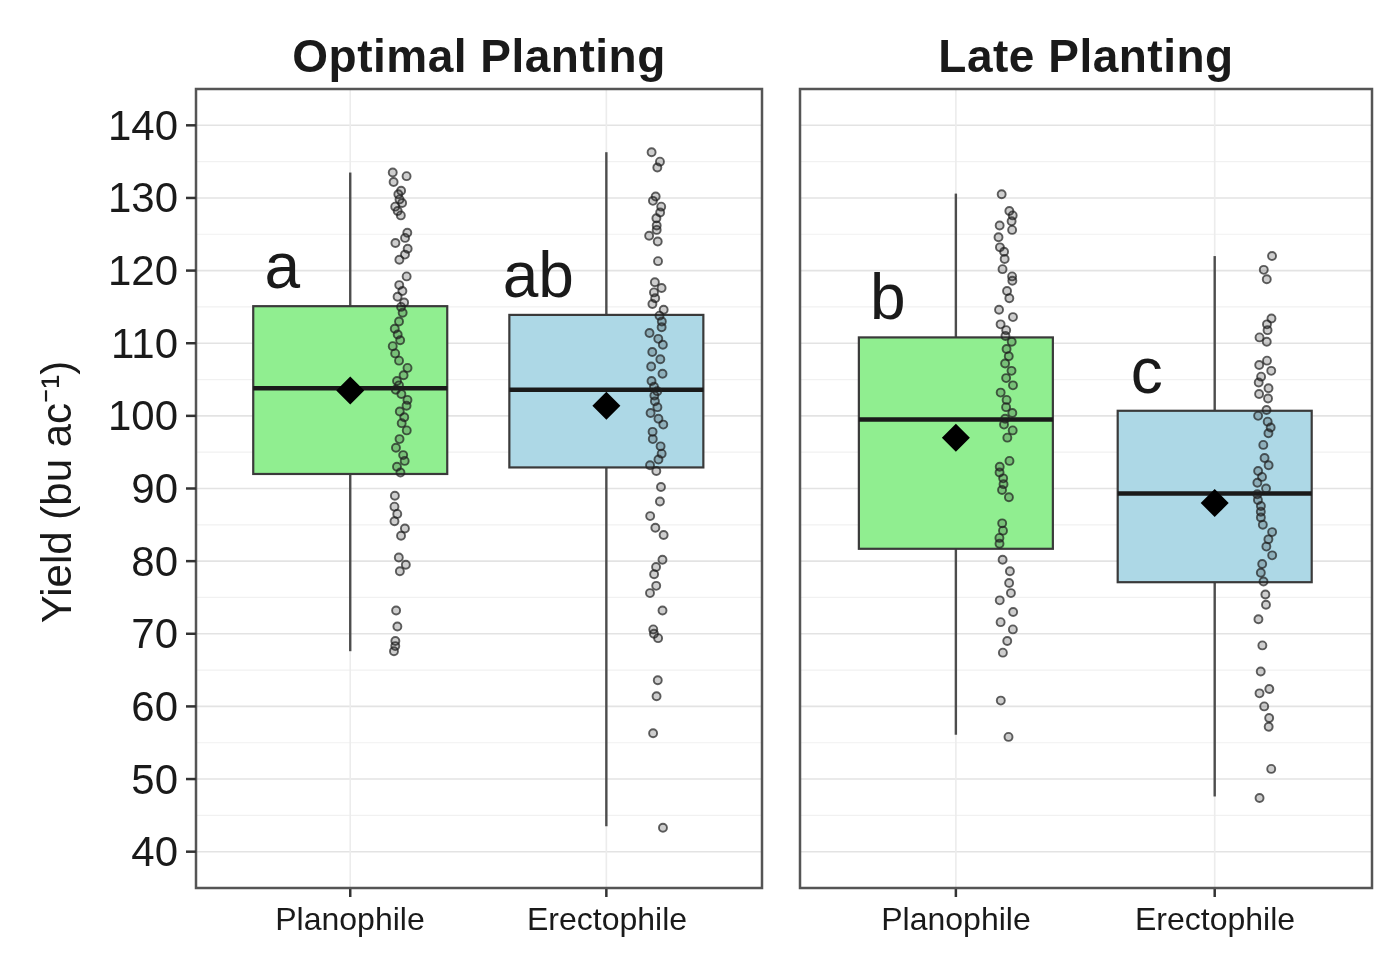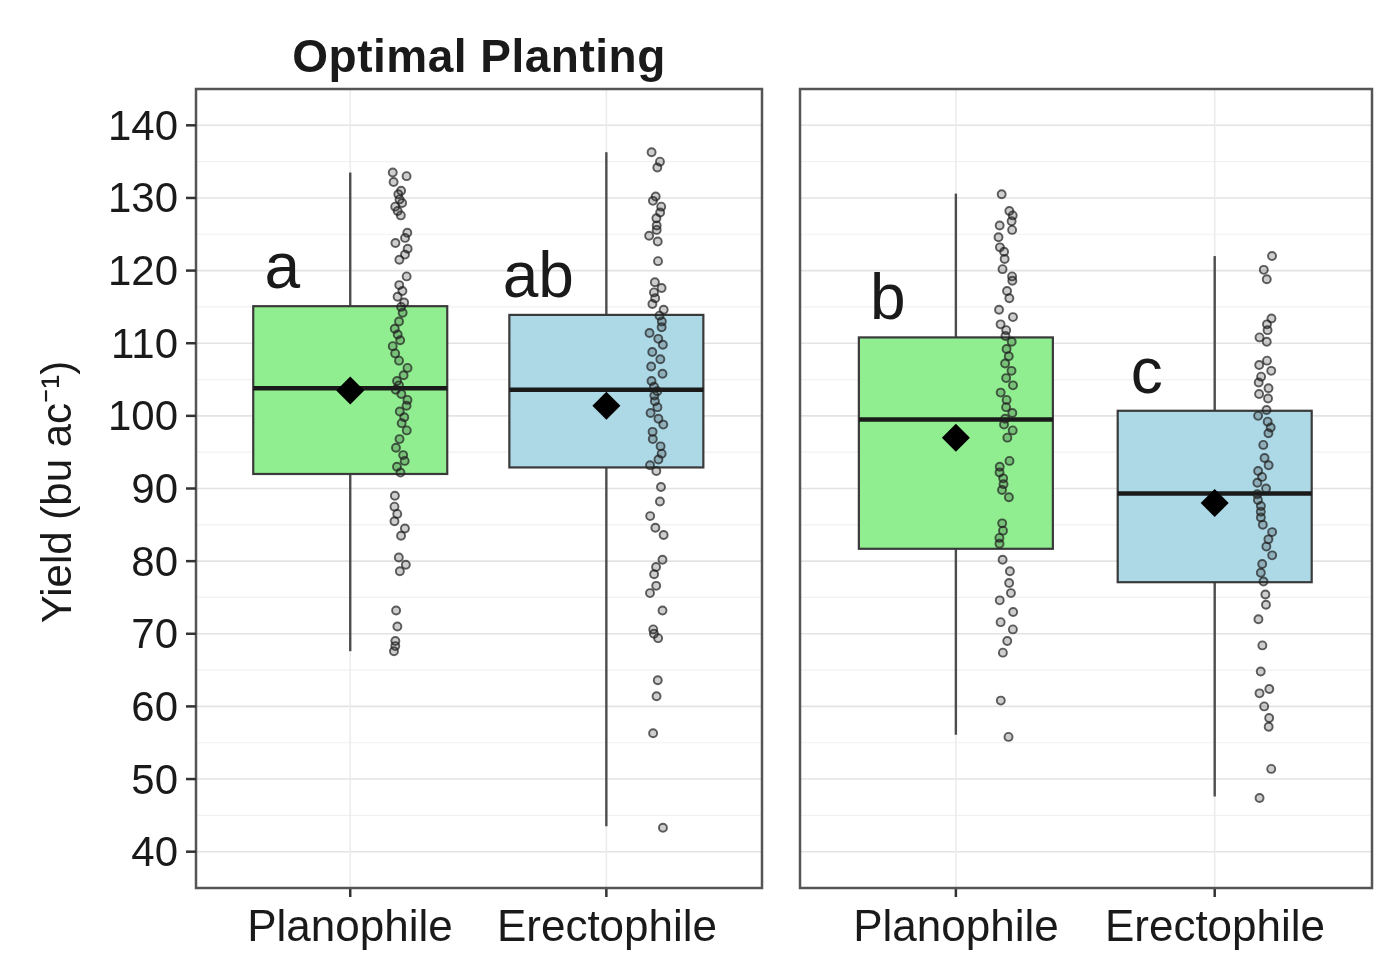--- a/index.html
+++ b/index.html
@@ -14,32 +14,33 @@
   }
   #facet-title-1{ left:196px; width:566px; }
   #facet-title-2{ left:800px; width:572px; }
   .y-axis-title{
     position:absolute; left:-178px; top:466px; width:460px; height:52px;
     transform:rotate(-90deg); transform-origin:center center;
     text-align:center; font-size:42px; color:#1a1a1a; white-space:nowrap;
   }
   .x-tick-label{
     position:absolute; top:901px; width:320px; margin-left:-160px;
-    text-align:center; font-size:44px; color:#1a1a1a; white-space:nowrap;
+    text-align:center; font-size:32px; color:#1a1a1a; white-space:nowrap;
   }
   #xlab-p1-1{ left:350px; } #xlab-p1-2{ left:607px; }
   #xlab-p2-1{ left:956px; } #xlab-p2-2{ left:1215px; }
   svg text{ font-family:"Liberation Sans", sans-serif; }
 </style>
 </head>
 <body>
 
 <div class="figure">
 
   <div class="facet-title" id="facet-title-1">Optimal Planting</div>
+  <div class="facet-title" id="facet-title-2">Late Planting</div>
 
   <div class="y-axis-title">Yield (bu ac⁻¹)</div>
 
   <svg id="chart" width="1387" height="966" viewBox="0 0 1387 966">
     <g id="layer-panels">
         <line x1="196" x2="762" y1="815.3636363636364" y2="815.3636363636364" stroke="#f1f1f1" stroke-width="1.2"></line>
         <line x1="196" x2="762" y1="742.7272727272727" y2="742.7272727272727" stroke="#f1f1f1" stroke-width="1.2"></line>
         <line x1="196" x2="762" y1="670.0909090909091" y2="670.0909090909091" stroke="#f1f1f1" stroke-width="1.2"></line>
         <line x1="196" x2="762" y1="597.4545454545455" y2="597.4545454545455" stroke="#f1f1f1" stroke-width="1.2"></line>
         <line x1="196" x2="762" y1="524.8181818181818" y2="524.8181818181818" stroke="#f1f1f1" stroke-width="1.2"></line>

